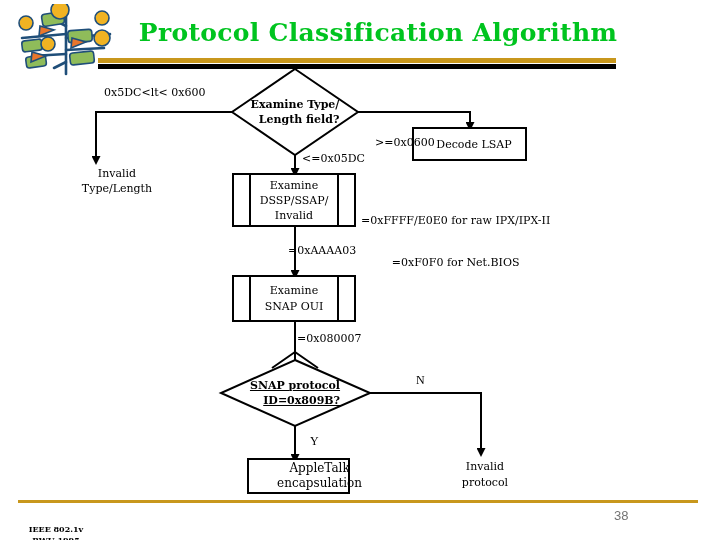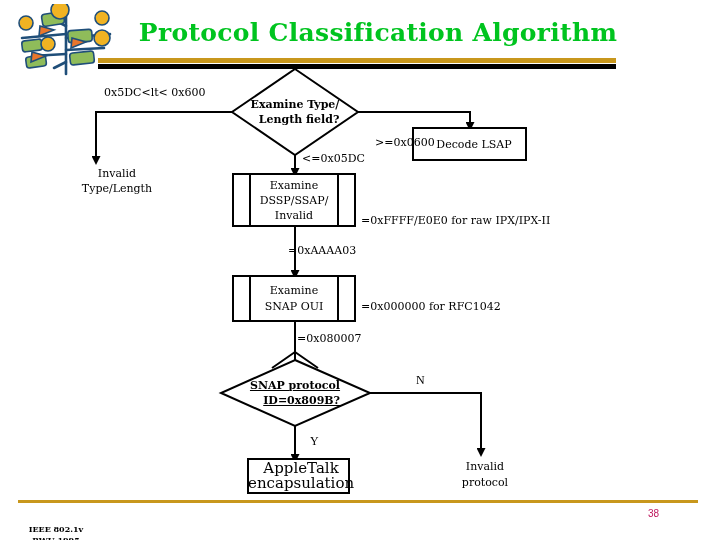--- a/index.html
+++ b/index.html
@@ -42,23 +42,23 @@
     position: absolute; left: 18px; top: 500px; width: 680px; height: 3px;
     background: #c8971c;
   }
   #footer-text {
     position: absolute; left: 20px; top: 516px;
     font-family: "DejaVu Serif", serif;
     font-weight: bold; font-size: 8px; color: #000;
     line-height: 11px; text-align: center; width: 72px; margin-top: 8px;
   }
   #page-number {
-    position: absolute; left: 648px; top: 508px;
+    position: absolute; left: 614px; top: 508px;
     font-family: "Liberation Sans", sans-serif;
-    font-size: 10px; color: #be185d;
+    font-size: 13px; color: #737373;
   }
 
   
   .fc { position: absolute; font-family: "DejaVu Serif", serif; font-weight: normal; color: #000; }
   .lbl-lg { font-size: 11px; line-height: 14px; white-space: pre; }
 
   
   .diamond-text {
     position: absolute; text-align: right;
     font-size: 11px; line-height: 15px;
@@ -170,49 +170,49 @@
   <div class="fc" style="left:252px; top:176px; width:84px; height:48px; display:flex; align-items:center; justify-content:center; text-align:center; font-size:11px; line-height:15px;">
     <div>
       <div>Examine</div>
       <div>DSSP/SSAP/</div>
       <div>Invalid</div>
     </div>
   </div>
 
   <div class="fc lbl-lg" style="left:361px; top:186px;text-align:center;">
     <div>=0xFFFF/E0E0 for raw IPX/IPX-II</div>
+    <div>=0xF0F0 for Net.BIOS</div>
   </div>
 
   <div class="fc lbl-lg" style="left:288px; top:244px;">=0xAAAA03</div>
 
   <div class="fc" style="left:252px; top:278px; width:84px; height:41px; display:flex; align-items:center; justify-content:center; text-align:center; font-size:11px; line-height:16px;">
     <div>
       <div>Examine</div>
       <div>SNAP OUI</div>
     </div>
   </div>
 
   <div class="fc lbl-lg" style="left:361px; top:272px;">
-    <div>=0x000000 for RFC1042</div>
   </div>
 
   <div class="fc lbl-lg" style="left:297px; top:332px;">=0x080007</div>
 
   <div class="fc diamond-text" style="left:234px; top:369px; width:122px; height:48px;text-decoration:underline;">
     <div>
       <div>SNAP protocol</div>
       <div>ID=0x809B?</div>
     </div>
   </div>
 
   <div class="fc lbl-lg" style="left:416px; top:373px; font-family:'Liberation Serif',serif; font-size:12px;">N</div>
 
   <div class="fc lbl-lg" style="left:310px; top:434px; font-family:'Liberation Serif',serif; font-size:12px;">Y</div>
 
-  <div class="fc" style="left:248px; top:461px; width:101px; height:30px; display:flex; align-items:center; justify-content:flex-start; text-align:center; font-size:15px; line-height:15px;">
+  <div class="fc" style="left:261px; top:461px; width:101px; height:30px; display:flex; align-items:center; justify-content:flex-end; text-align:center; font-size:12px; line-height:15px;">
     <div>
       <div>AppleTalk</div>
       <div>encapsulation</div>
     </div>
   </div>
 
   <div class="fc" style="left:440px; top:459px; width:90px; text-align:center; font-size:11px; line-height:16px;">
     <div>Invalid</div>
     <div>protocol</div>
   </div>

